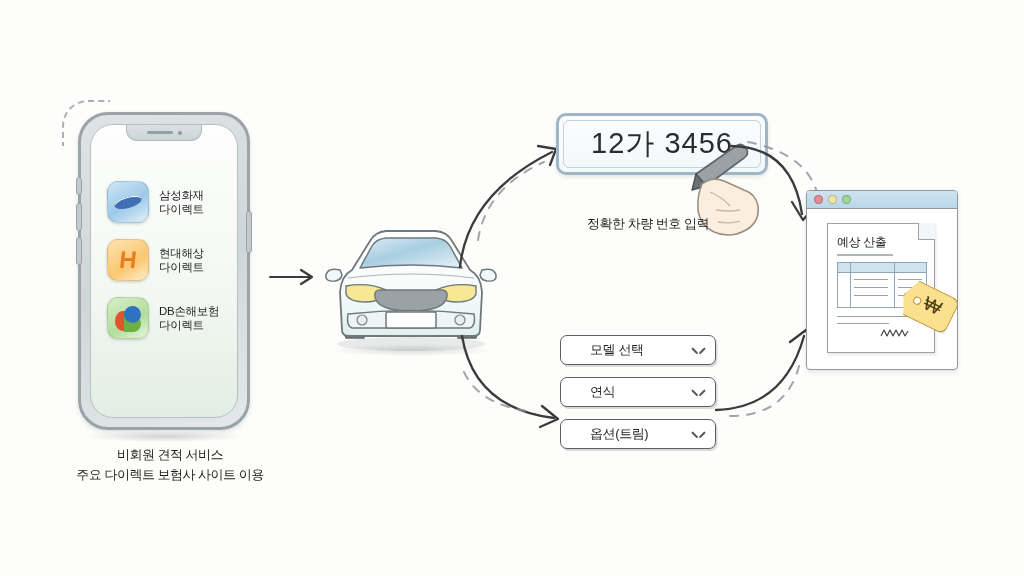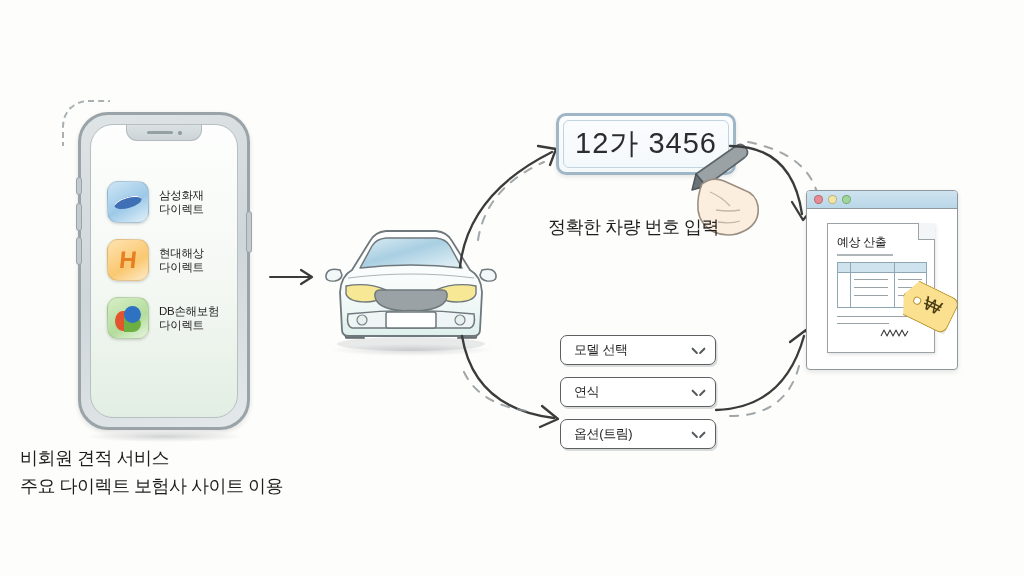--- a/index.html
+++ b/index.html
@@ -86,41 +86,41 @@
 
   
   #car{left:318px;top:218px;width:186px;height:140px;}
   .car-shadow{position:absolute;left:14px;bottom:2px;width:160px;height:12px;
     background:radial-gradient(ellipse at 50% 50%,rgba(120,125,130,.28),rgba(120,125,130,0) 72%);}
 
   
   #arrow-straight{left:268px;top:262px;width:54px;height:30px;}
 
   
-  #plate{left:556px;top:113px;width:180px;height:62px;}
+  #plate{left:556px;top:113px;width:180px;height:62px;padding-left:32px;}
   .plate-box{
     position:absolute;inset:0;border-radius:10px;
     border:3px solid #9fb6c6;
     background:linear-gradient(180deg,#fbfdfe,#f3f8fb);
     box-shadow:0 2px 4px rgba(0,0,0,.10);
     display:flex;align-items:center;justify-content:center;
   }
   .plate-inner{position:absolute;left:4px;top:4px;right:4px;bottom:4px;
     border:1.5px solid #c4d4de;border-radius:6px;}
   .plate-text{position:relative;font-size:29px;letter-spacing:1px;color:#2c2c2c;
     font-family:"Liberation Sans",sans-serif;}
   #hand{left:690px;top:140px;width:96px;height:100px;}
 
   
   #dropdowns{left:560px;top:335px;width:156px;}
   .dd{
     height:30px;margin-bottom:12px;border:1.6px solid #5c6062;border-radius:7px;
     background:#fff;box-shadow:1.5px 2px 0 rgba(150,155,158,.35);
     display:flex;align-items:center;justify-content:space-between;
-    padding:0 11px 0 13px;box-sizing:border-box;
+    padding:0 11px 0 29px;box-sizing:border-box;
   }
   .dd-label{font-size:13px;color:#1f1f1f;letter-spacing:-.4px;}
   .chev{width:11px;height:11px;position:relative;flex:0 0 auto;}
   .chev:before,.chev:after{content:"";position:absolute;top:2px;width:8px;height:1.8px;
     background:#55595b;border-radius:1px;}
   .chev:before{left:-1px;transform:rotate(45deg);transform-origin:left center;}
   .chev:after{right:-1px;transform:rotate(-45deg);transform-origin:right center;}
 
   
   #browser{left:806px;top:190px;width:152px;height:180px;}
@@ -155,21 +155,21 @@
   .tag-body{position:absolute;inset:0;background:#fae08f;border:1.4px solid #b9962f;
     border-radius:4px 8px 8px 4px;
     clip-path:polygon(16% 0,100% 0,100% 100%,16% 100%,0 50%);
     box-shadow:1px 2px 3px rgba(0,0,0,.13);}
   .tag-hole{position:absolute;left:11px;top:15px;width:6px;height:6px;border-radius:50%;
     background:#fff;border:1.4px solid #b9962f;}
   .tag-won{position:absolute;left:22px;top:6px;font-size:19px;color:#4a3d13;
     font-family:"Liberation Sans",sans-serif;}
 
   
-  .caption{font-size:18px;color:#1d1d1d;letter-spacing:-.5px;line-height:1.55;}
+  .caption{font-size:13px;color:#1d1d1d;letter-spacing:-.5px;line-height:1.55;text-align:center;}
   #cap-phone{left:20px;top:445px;width:300px;}
   #cap-plate{left:548px;top:214px;width:200px;}
   #cap-dropdown{left:548px;top:470px;width:200px;}
   #cap-result{left:790px;top:384px;width:230px;}
 
   
   #curve-up{left:452px;top:122px;width:130px;height:150px;}
   #curve-down{left:452px;top:330px;width:130px;height:110px;}
   #curve-plate-browser{left:726px;top:140px;width:106px;height:96px;}
   #curve-dd-browser{left:712px;top:322px;width:112px;height:96px;}

